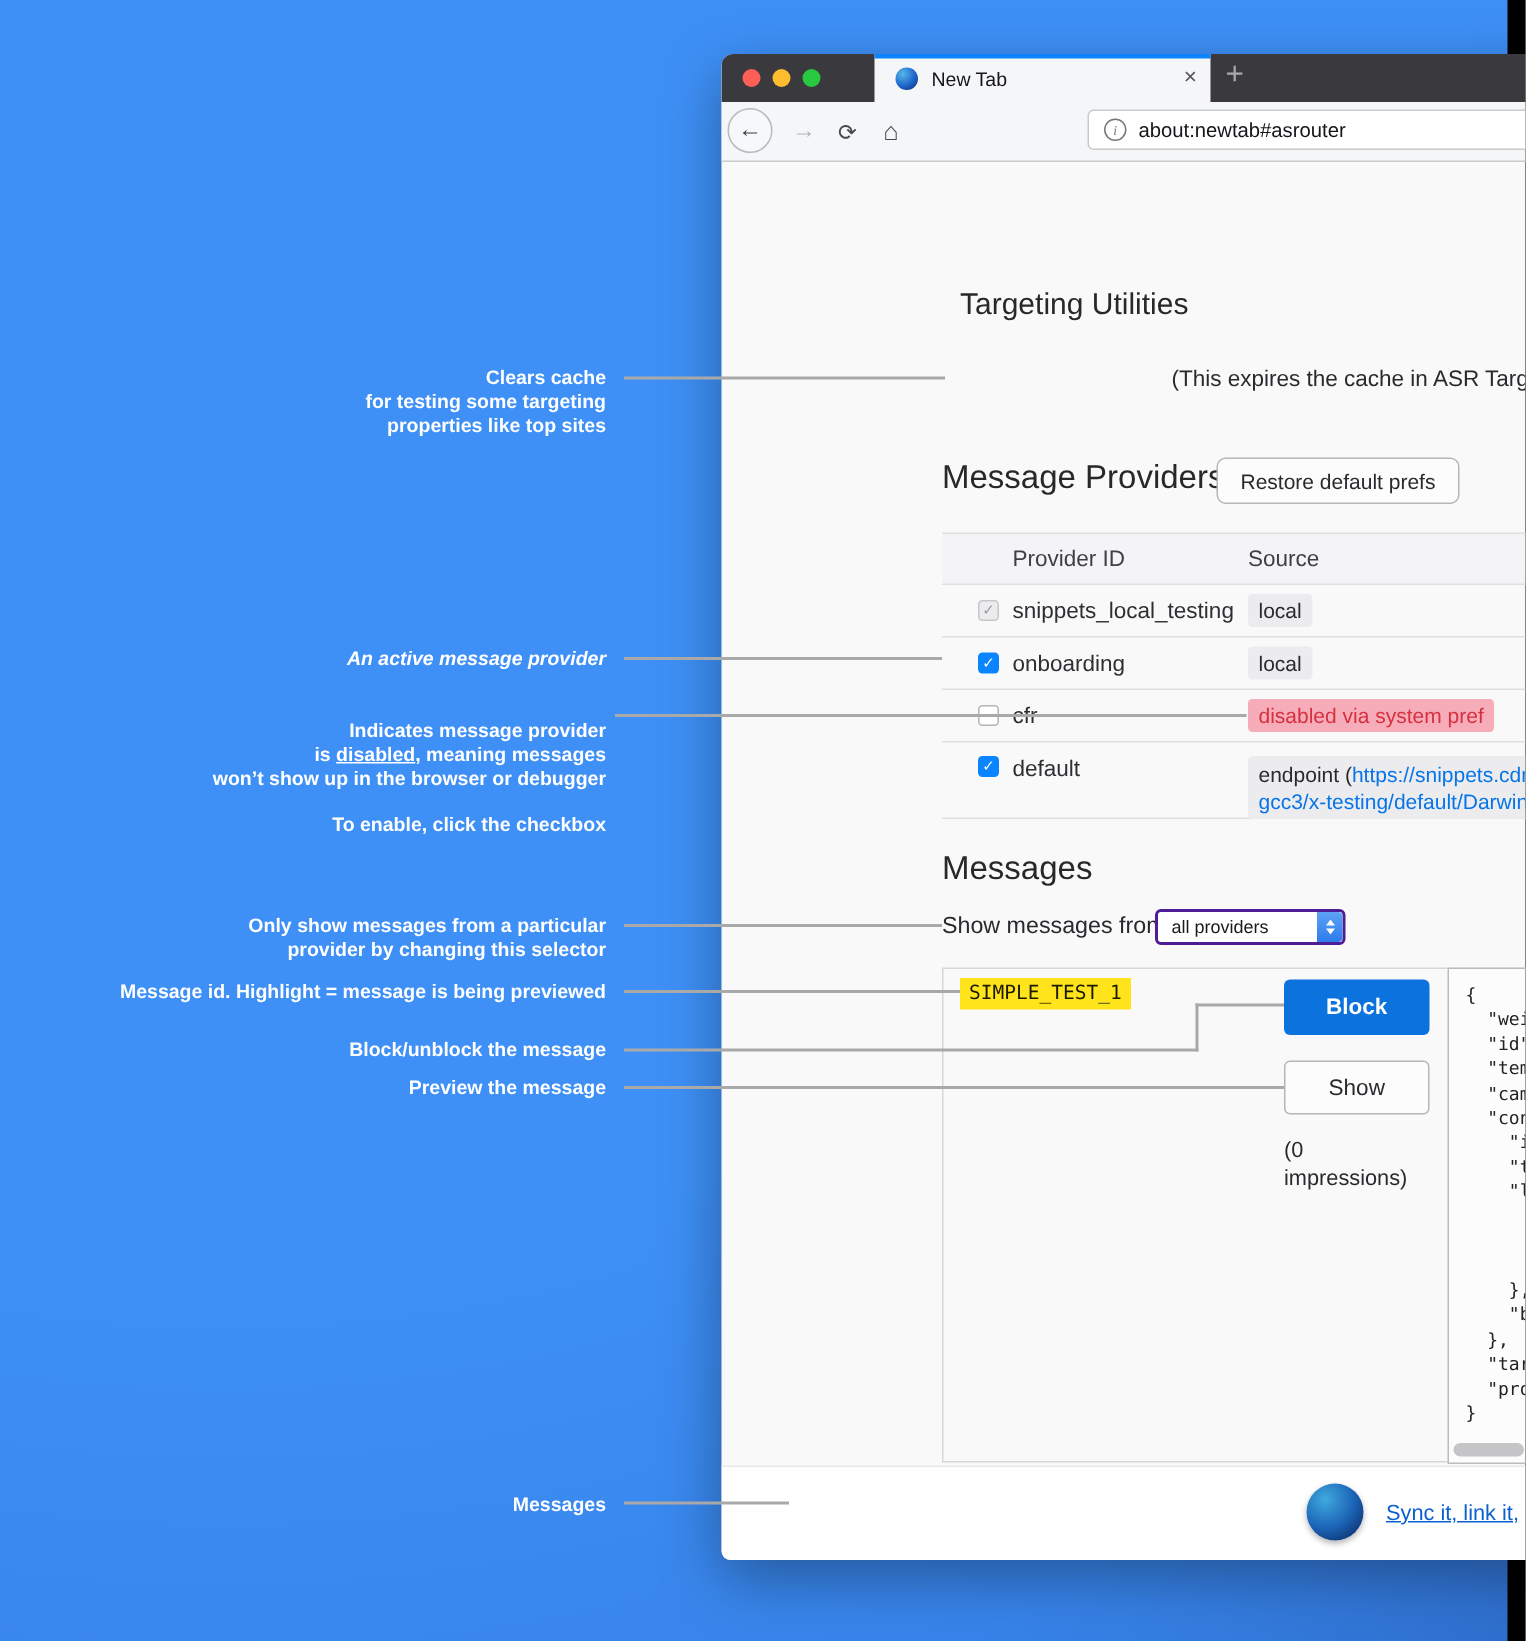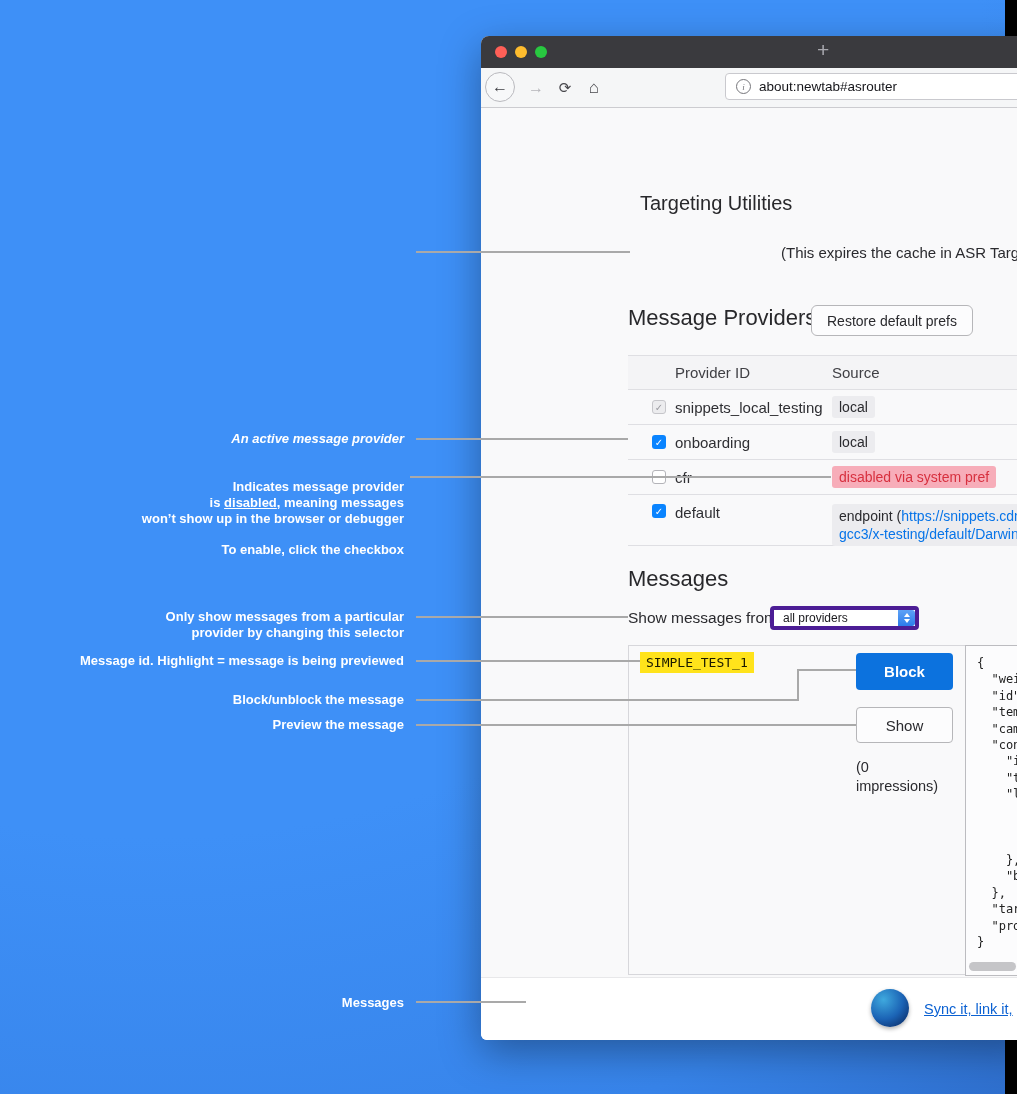--- a/index.html
+++ b/index.html
@@ -65,21 +65,21 @@
   .cb.checked::after{content:"✓";}
   .cb.disabled{background:#ececee;border:1px solid #c6c6ca;color:#9a9aa0;}
   .cb.disabled::after{content:"✓";}
   .cb.unchecked{background:#fff;border:1px solid #b4b4b9;}
   .badge{display:inline-block;padding:3px 7px;border-radius:3px;background:#ececef;font-size:14px;color:#2a2a2e;white-space:nowrap;}
   .badge.pink{background:#f7adb9;color:#d7303f;}
   .badge.endpoint{line-height:18px;}
   .link-blue{color:#0774e8;}
 
   .filter-label{position:absolute;left:147px;top:573px;font-size:15.5px;color:#2a2a2e;}
-  .select{position:absolute;left:289px;top:570px;width:149px;height:24px;background:#fff;border:4px solid #4c1d95;
+  .select{position:absolute;left:289px;top:570px;width:127px;height:24px;background:#fff;border:2px solid #4c1d95;
     border-radius:4px;box-sizing:border-box;display:flex;align-items:center;overflow:hidden;}
   .select-value{font-size:12px;color:#1a1a1e;padding-left:9px;flex:1;}
   .select-stepper{width:17px;height:100%;background:linear-gradient(#5ea2f6,#2c7bea);border-radius:0 3px 3px 0;
     display:flex;flex-direction:column;align-items:center;justify-content:center;gap:2px;}
   .tri-up{width:0;height:0;border-left:3.5px solid transparent;border-right:3.5px solid transparent;border-bottom:4px solid #fff;}
   .tri-dn{width:0;height:0;border-left:3.5px solid transparent;border-right:3.5px solid transparent;border-top:4px solid #fff;}
 
   .mtable{position:absolute;left:147px;top:609px;width:900px;height:330px;border:1px solid #d7d7db;box-sizing:border-box;}
   .msgid{position:absolute;left:11px;top:6px;font-family:"DejaVu Sans Mono",monospace;font-size:13px;color:#1a1a00;
     background:#ffe31b;padding:3px 6px;}
@@ -110,20 +110,26 @@
 <div class="canvas">
   <div class="blue-bg"></div>
 
   <div class="window">
 
     <div class="titlebar">
       <div class="lights">
         <span class="light red"></span>
         <span class="light yellow"></span>
         <span class="light green"></span>
+      </div>
+      <div class="tab">
+        <span class="tab-stripe"></span>
+        <span class="globe-sm"></span>
+        <span class="tab-title">New Tab</span>
+        <span class="tab-close">×</span>
       </div>
       <span class="newtab-plus">+</span>
     </div>
 
     <div class="navbar">
       <span class="nav-ic back-circle">←</span>
       <span class="nav-ic fwd">→</span>
       <span class="nav-ic reload">⟳</span>
       <span class="nav-ic home">⌂</span>
       <div class="urlbar">
@@ -223,20 +229,25 @@
   <div class="conn" style="left:416px;top:438px;width:212px;height:2px;"></div>
   <div class="conn" style="left:410px;top:476px;width:421px;height:2px;"></div>
   <div class="conn" style="left:416px;top:616px;width:212px;height:2px;"></div>
   <div class="conn" style="left:416px;top:660px;width:224px;height:2px;"></div>
   <div class="conn" style="left:416px;top:699px;width:383px;height:2px;"></div>
   <div class="conn" style="left:797px;top:669px;width:2px;height:32px;"></div>
   <div class="conn" style="left:797px;top:669px;width:59px;height:2px;"></div>
   <div class="conn" style="left:416px;top:724px;width:440px;height:2px;"></div>
   <div class="conn" style="left:416px;top:1001px;width:110px;height:2px;"></div>
 
+  <div class="ann" style="top:244px;">
+    <div>Clears cache</div>
+    <div>for testing some targeting</div>
+    <div>properties like top sites</div>
+  </div>
   <div class="ann" style="top:431px;font-style:italic;">
     <div>An active message provider</div>
   </div>
   <div class="ann" style="top:479px;">
     <div>Indicates message provider</div>
     <div><span>is </span><span class="u">disabled</span><span>, meaning messages</span></div>
     <div>won’t show up in the browser or debugger</div>
   </div>
   <div class="ann" style="top:542px;">
     <div>To enable, click the checkbox</div>

